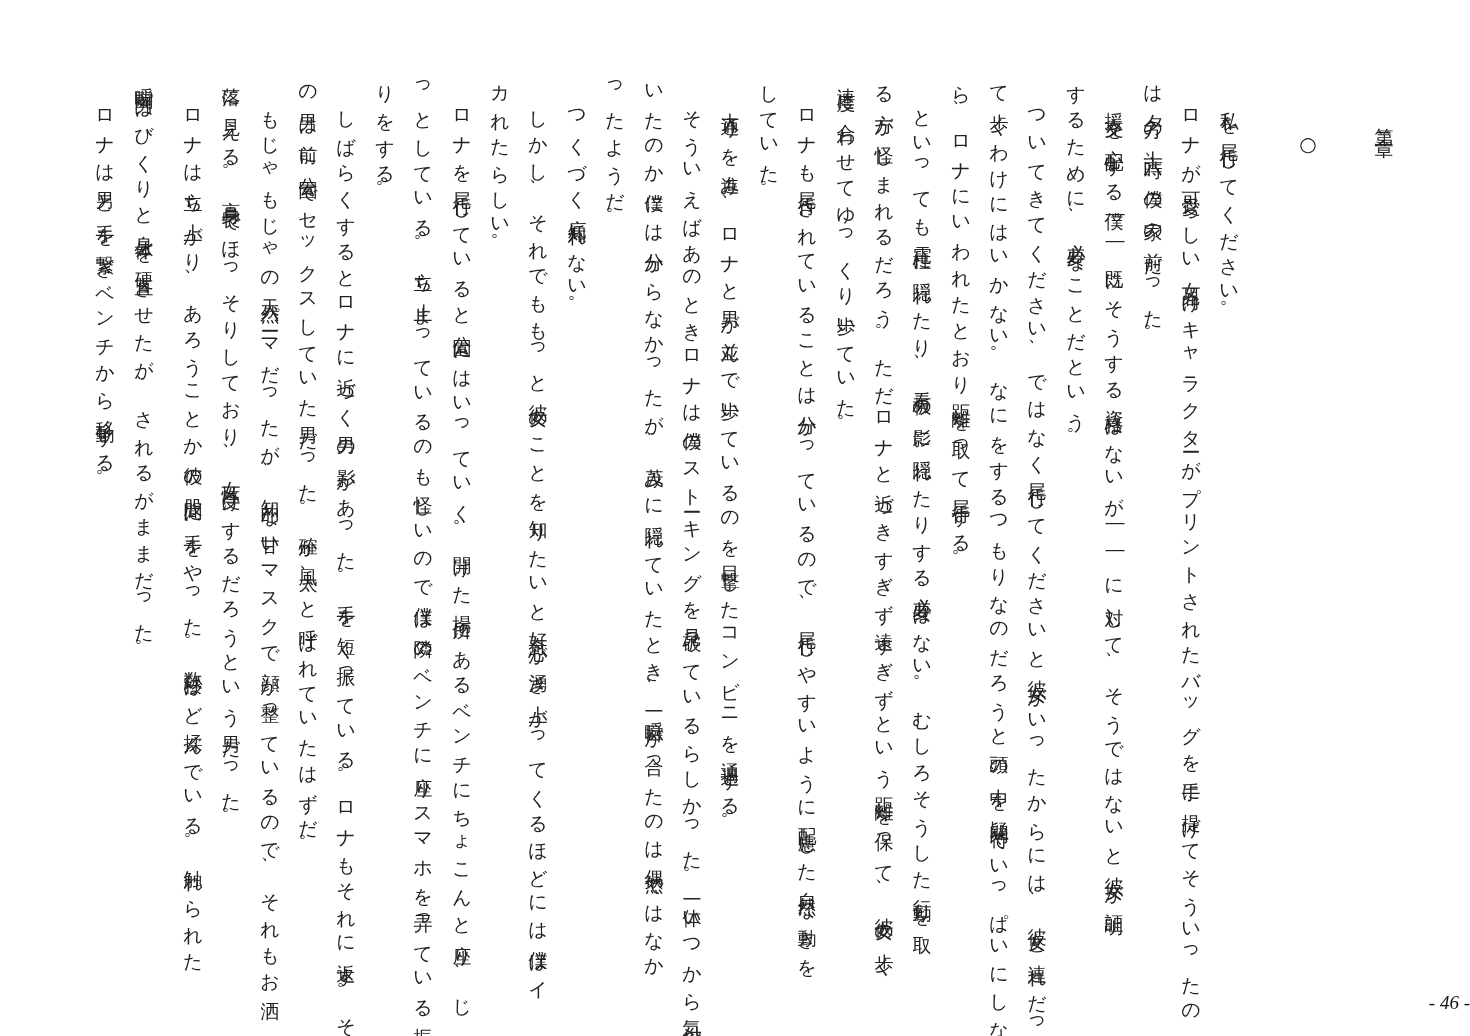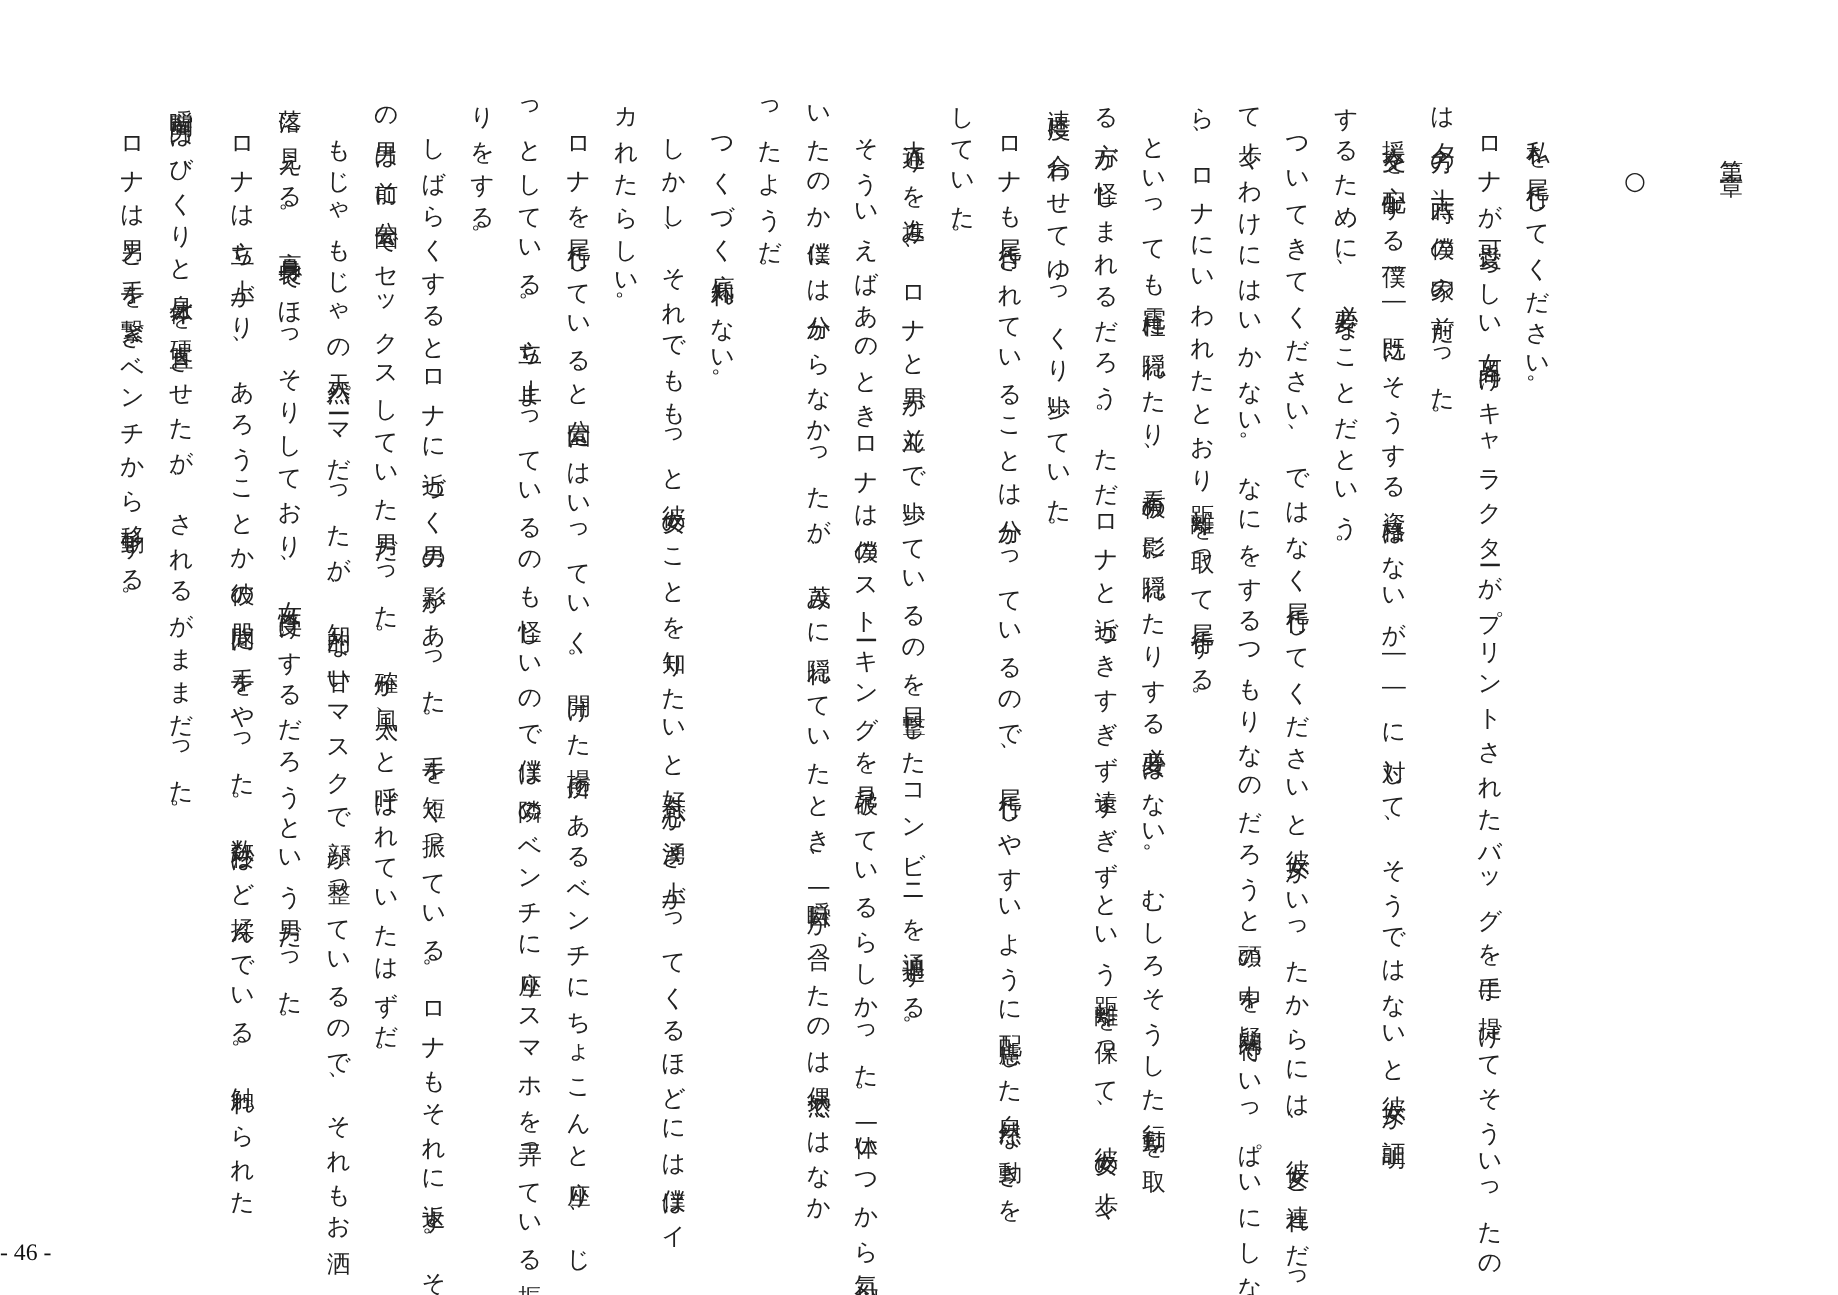--- a/index.html
+++ b/index.html
@@ -18,22 +18,23 @@
     line-height: 24px;
     letter-spacing: 5px;
     white-space: nowrap;
     color: #222;
   }
   .col.indent { top: 97px; }
   .chapter { top: 113px; letter-spacing: 5px; }
   .mark { top: 132px; font-size: 20px; }
   .page-number {
     position: absolute; left: 0; width: 1470px; top: 992px;
-    text-align: left; font-size: 19px; color: #111;
+    text-align: right; font-size: 19px; color: #111;
     font-family: "Liberation Serif", "DejaVu Serif", serif;
+    font-style: italic;
   }
 </style>
 </head>
 <body>
 
 <div class="page">
   <div class="col chapter" style="left:1373px">第二章</div>
   <div class="col mark" style="left:1296px">○</div>
 
   <div class="col indent" style="left:1218px">私を尾行してください。</div>

